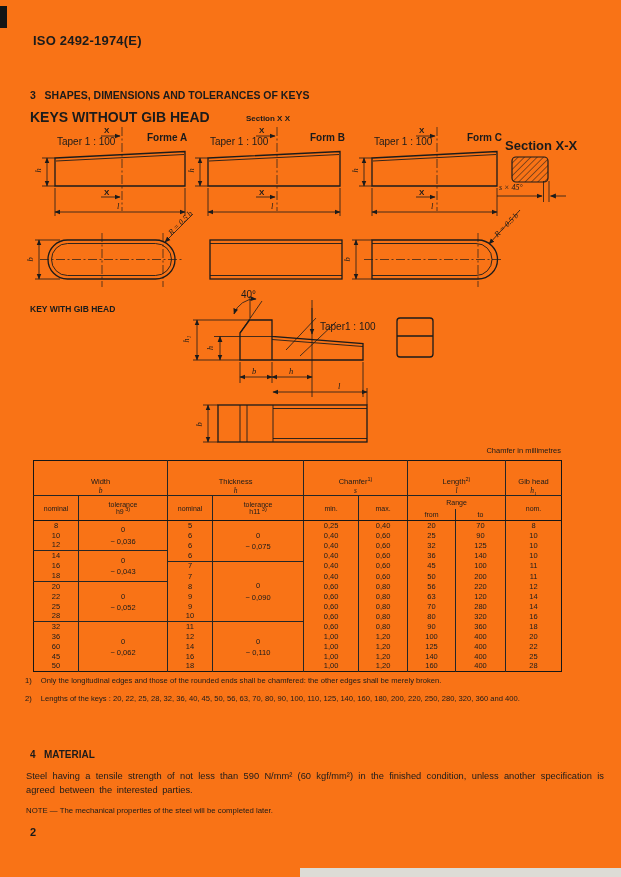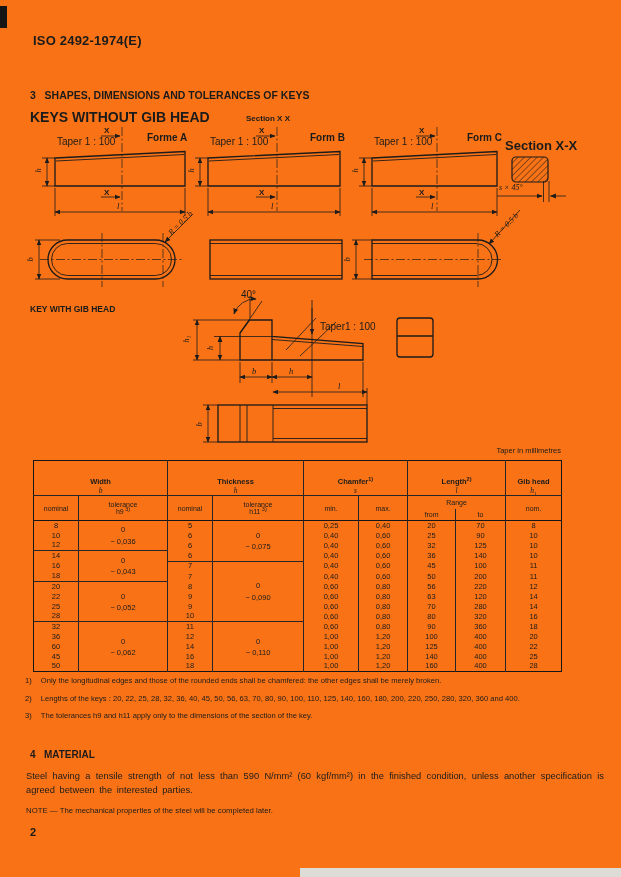--- a/index.html
+++ b/index.html
@@ -22,21 +22,21 @@
             width:528px;border:1.6px solid #161616;}
   .keytable th,.keytable td{border-right:1px solid #262626;padding:0;margin:0;
             font-family:"Liberation Sans",sans-serif;color:#1b1b1b;text-align:center;vertical-align:middle;}
   .keytable th:last-child,.keytable td.last{border-right:none;}
   .keytable thead tr.grp th{height:26px;border-bottom:1px solid #262626;font-size:7.5px;}
   .keytable thead tr.sub th{height:24px;border-bottom:1.5px solid #161616;font-size:7px;font-weight:normal;}
   .keytable tbody td{height:9.8px;font-size:7.5px;line-height:1.1;}
   .keytable td.tol{font-size:7.5px;line-height:1.5;}
   .keytable td.sep{border-top:1px solid #262626;}
   .keytable td.fr{border-right:1px solid #262626;}
-  .gt{font-weight:bold;font-size:7.5px;line-height:1.2;margin-top:16px;}
+  .gt{font-weight:normal;font-size:7.5px;line-height:1.2;margin-top:16px;}
   .gt sup,.sub sup{font-size:5.5px;vertical-align:super;line-height:0;}
   .gs{font-family:"Liberation Serif",serif;font-style:italic;font-weight:normal;font-size:7.5px;line-height:1.2;}
   .range-top{font-size:7px;line-height:12px;}
   .range-bot{display:flex;font-size:7px;line-height:11px;}
   .range-bot .fcell{width:48px;border-right:1px solid #262626;box-sizing:border-box;}
   .range-bot .tcell{flex:1;}
   
   .fnblock{position:absolute;left:25px;top:676px;width:578px;font-size:7.6px;line-height:1.4;}
   .fn{margin-bottom:7px;text-align:justify;}
   .fn .ref{margin-right:9px;}
@@ -199,21 +199,21 @@
 
   <span class="lbl" style="left:241px;top:290px;">40°</span>
   <span class="lbl" style="left:320px;top:322px;">Taper1 : 100</span>
   <span class="lbl it r90" style="left:184px;top:335px;font-size:8px;">h₁</span>
   <span class="lbl it r90" style="left:209px;top:344px;font-size:8px;">h</span>
   <span class="lbl it" style="left:252px;top:367px;font-size:8.5px;">b</span>
   <span class="lbl it" style="left:289px;top:367px;font-size:8.5px;">h</span>
   <span class="lbl it" style="left:338px;top:382px;font-size:8.5px;">l</span>
   <span class="lbl it r90" style="left:197px;top:420px;font-size:8.5px;">b</span>
 
-  <div class="lbl" style="left:430px;top:447px;width:131px;text-align:right;font-size:7.5px;">Taper in millimetres</div>
+  <div class="lbl" style="left:430px;top:447px;width:131px;text-align:right;font-size:7.5px;">Chamfer in millimetres</div>
 
   <table class="keytable">
     <colgroup>
       <col style="width:45px">
         <col style="width:89px">
         <col style="width:45px">
         <col style="width:91px">
       <col style="width:55px">
         <col style="width:49px">
         <col style="width:48px">
@@ -412,23 +412,20 @@
       </tbody>
   </table>
 
   <div class="fnblock">
     <div class="fn">
       <span class="ref">1)</span><span>Only the longitudinal edges and those of the rounded ends shall be chamfered: the other edges shall be merely broken.</span>
     </div>
     <div class="fn">
       <span class="ref">2)</span><span>Lengths of the keys : 20, 22, 25, 28, 32, 36, 40, 45, 50, 56, 63, 70, 80, 90, 100, 110, 125, 140, 160, 180, 200, 220, 250, 280, 320, 360 and 400.</span>
     </div>
-    <div class="fn">
-      <span class="ref">3)</span><span>The tolerances h9 and h11 apply only to the dimensions of the section of the key.</span>
-    </div>
   </div>
 
   <div class="hdr" style="left:30px;top:749px;font-size:10px;">4   MATERIAL</div>
   <div class="para">Steel having a tensile strength of not less than 590 N/mm² (60 kgf/mm²) in the finished condition, unless another specification is agreed between the interested parties.</div>
   <div class="note">NOTE — The mechanical properties of the steel will be completed later.</div>
 
   <div class="hdr" style="left:30px;top:826px;font-size:11px;">2</div>
 </div>
 
 </body></html>

